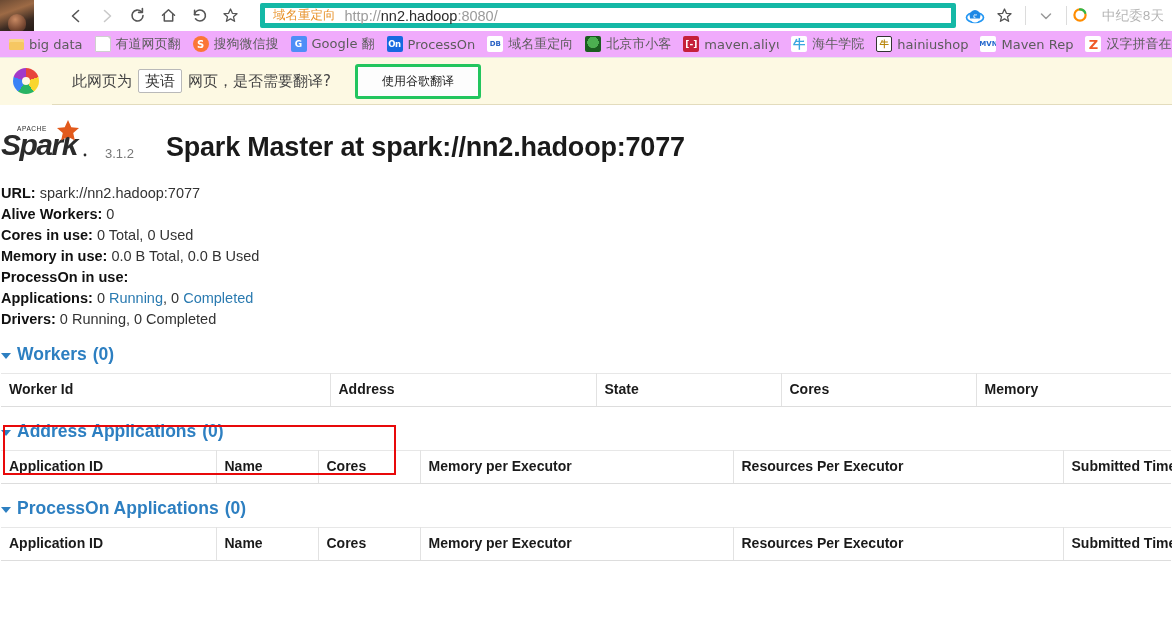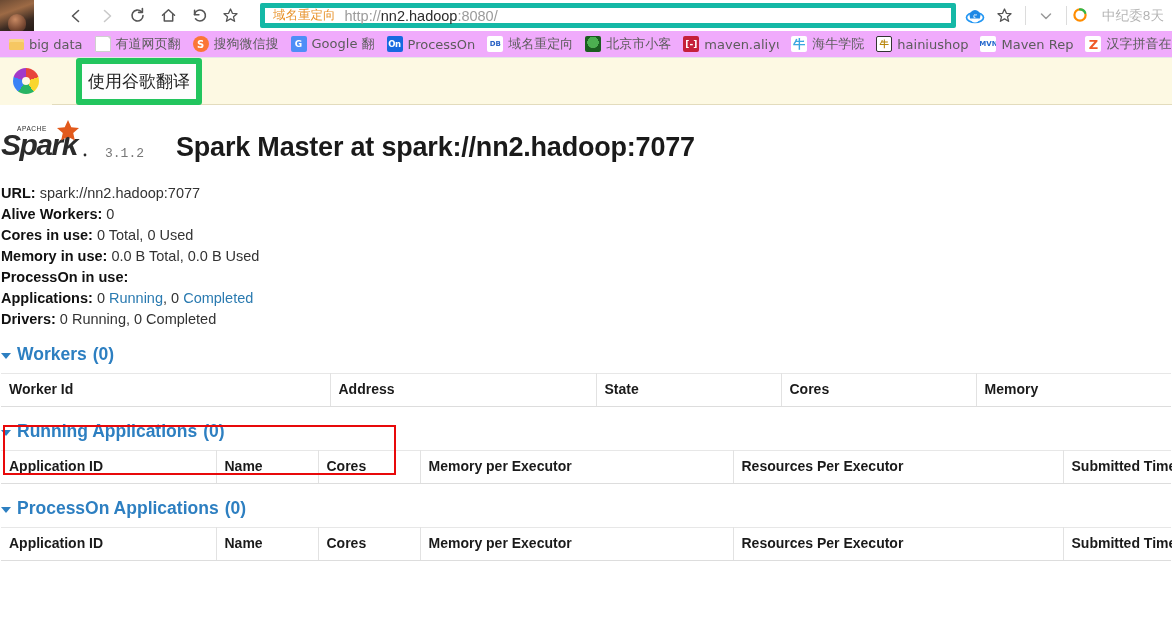--- a/index.html
+++ b/index.html
@@ -201,25 +201,25 @@
     border: 1px solid #b9b9b9;
     border-radius: 2px;
     background:#fff;
     padding: 2px 6px;
     font-size: 15px;
     color:#333;
     line-height: 18px;
   }
   .tr-btn {
     margin-left: 24px;
-    border: 6px solid #22c55e;
+    border: 3px solid #22c55e;
     border-radius: 3px;
     background: #fdfdfd;
-    padding: 6px 6px;
-    font-size: 17px;
+    padding: 6px 24px;
+    font-size: 12px;
     color: #222;
     cursor: pointer;
     font-family: "DejaVu Sans", sans-serif;
   }
 
   
   .page {
     padding: 0 1px;
     position: relative;
     background:#fff;
@@ -238,21 +238,21 @@
     position: relative;
     width: 100px;
     height: 48px;
   }
   .spark-logo svg { display:block; }
   .spark-ver {
     font-size: 13px;
     color: #777;
     margin-left: 4px;
     margin-bottom: 4px;
-    font-family: Liberation Mono, monospace;
+    font-family: Liberation Sans, sans-serif;
   }
   h1.page-title {
     font-size: 27px;
     font-weight: bold;
     color: #1a1a1a;
     margin: 0 0 2px 32px;
     font-family: "Liberation Sans", sans-serif;
     letter-spacing: -0.2px;
   }
 
@@ -441,20 +441,25 @@
     </a>
     <a class="bm">
       <span class="bm-ico ico-hanzi">Z</span>
       <span class="bm-label">汉字拼音在</span>
     </a>
   </div>
 
 <div class="translate-bar">
   <div class="tr-logo-wrap">
     <div class="pinwheel"></div>
+  </div>
+  <div class="tr-text">
+    <span>此网页为</span>
+    <span class="tr-lang-box">英语</span>
+    <span>网页，是否需要翻译?</span>
   </div>
   <button class="tr-btn">使用谷歌翻译</button>
 </div>
 
 <div class="page">
 
   <div class="masthead">
     <a class="spark-logo">
       <svg width="100" height="48" viewBox="0 0 100 48">
         <text x="0" y="38" font-family="Liberation Sans, sans-serif" font-size="30" font-weight="bold" font-style="italic" fill="#2b2b2b" letter-spacing="-1.5">Spark</text>
@@ -522,21 +527,21 @@
           <th>State</th>
           <th>Cores</th>
           <th>Memory</th>
         </tr>
     </thead>
     <tbody id="workers-table-body"></tbody>
   </table>
 
   <h4 class="section-title">
     <span class="caret"></span>
-    <span>Running Applications</span>
+    <span>Address Applications</span>
     <span class="count">(0)</span>
   </h4>
   <table class="spark-table">
     <colgroup>
       <col style="width:215px">
         <col style="width:102px">
         <col style="width:102px">
         <col style="width:313px">
         <col style="width:330px">
         <col>

